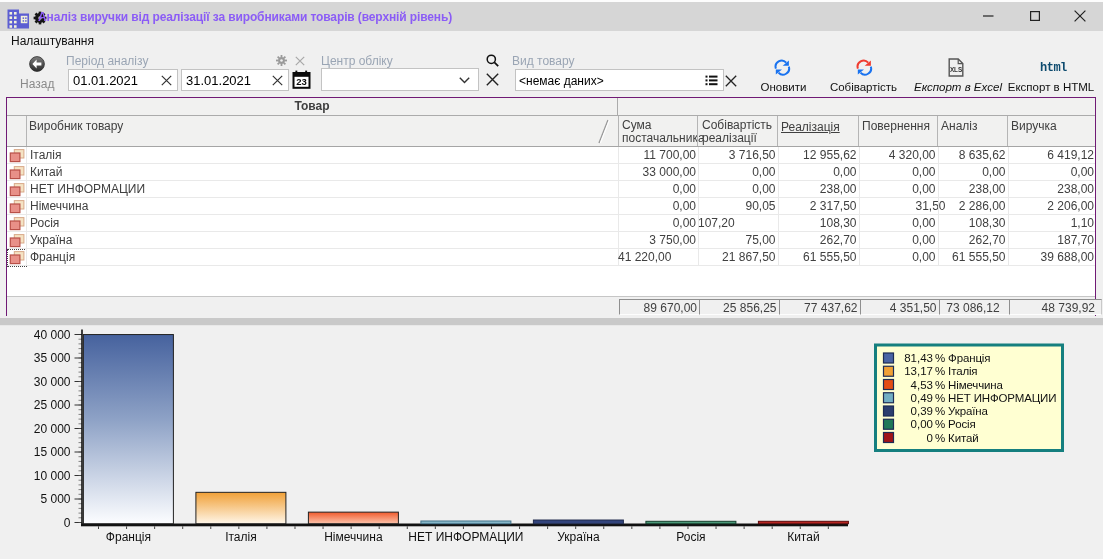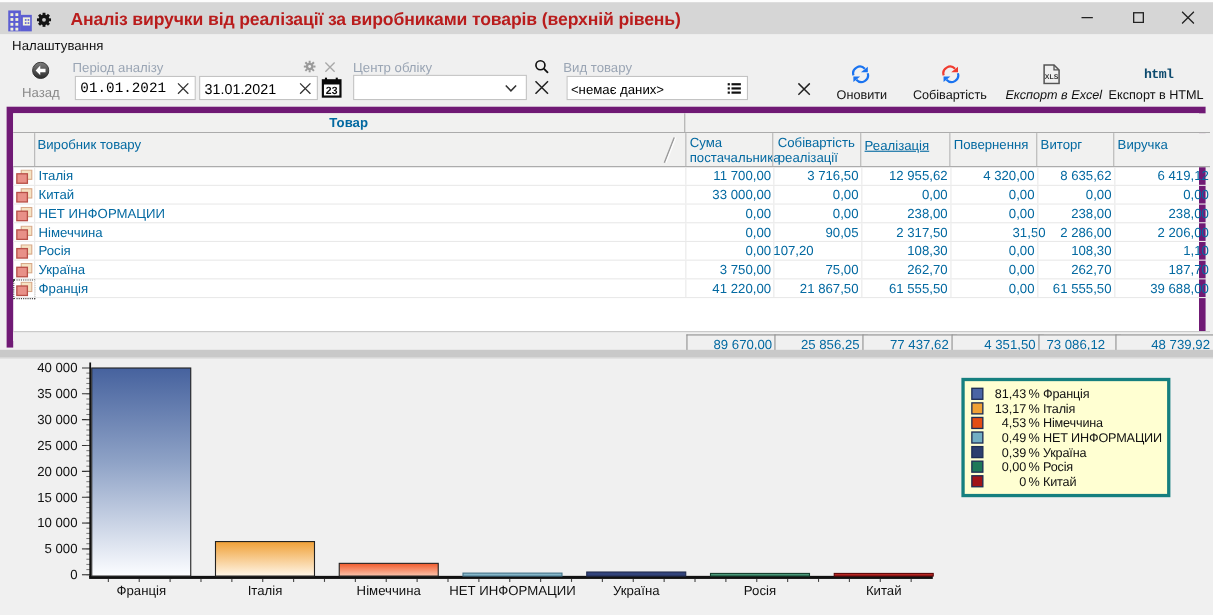--- a/index.html
+++ b/index.html
@@ -1,20 +1,20 @@
 <!DOCTYPE html>
 <html><head>
 
 <meta charset="utf-8">
 <style>
 html,body{margin:0;padding:0;}
 body{width:1103px;height:559px;background:#f0f0f0;font-family:"Liberation Sans",sans-serif;overflow:hidden;position:relative;}
 .abs{position:absolute;}
 #titlebar{left:0;top:0;width:1103px;height:31px;background:#d6d6d6;border-top:2px solid #fdfdfd;box-sizing:border-box;}
-#title{left:64px;top:10px;font-size:16px;font-weight:bold;color:#b91c1c;letter-spacing:-0.12px;}
+#title{left:38px;top:10px;font-size:12px;font-weight:bold;color:#8b5cf6;letter-spacing:-0.12px;}
 #menu{left:11px;top:34px;font-size:12px;color:#111;}
 .lbl{font-size:12px;color:#9aa5b4;top:54px;}
 .inp{background:#fff;border:1px solid #c3c3c3;box-sizing:border-box;height:22px;top:69px;}
 .dtxt{font-size:13px;color:#000;position:absolute;left:4px;top:3px;}
 .btxt{font-size:11.5px;color:#111;top:81px;text-align:center;}
 svg{display:block;}
 </style>
 
 </head>
 <body>
@@ -76,21 +76,21 @@
     <stop offset="0" stop-color="#7e7e7e"></stop>
         <stop offset="1" stop-color="#2b2b2b"></stop>
       </linearGradient>
     </defs>
   <circle cx="8" cy="8" r="7.4" fill="url(#nzg)" stroke="#2e2e2e" stroke-width="0.8"></circle>
   <path d="M7.6 3.6 L3.4 8 L7.6 12.4 L7.6 9.6 L12.4 9.6 L12.4 6.4 L7.6 6.4 Z" fill="#fff"></path>
 </svg>
 <div class="abs" style="left:20px;top:77px;font-size:12px;color:#8a8a8a;">Назад</div>
 
 <div class="abs lbl" style="left:66px;">Період аналізу</div>
-<div class="abs inp" style="left:68px;width:110px;font-family:Liberation Mono, monospace;">
+<div class="abs inp" style="left:68px;width:110px;">
     <span class="dtxt">01.01.2021</span>
   <svg class="abs" style="right:5px;top:5px" width="11" height="11" viewBox="0 0 11 11">
       <path d="M0.8 0.8 L10.2 10.2 M10.2 0.8 L0.8 10.2" stroke="#333" stroke-width="1.2"></path>
     </svg>
   </div>
 <div class="abs inp" style="left:181px;width:108px;">
     <span class="dtxt">31.01.2021</span>
   <svg class="abs" style="right:5px;top:5px" width="11" height="11" viewBox="0 0 11 11">
       <path d="M0.8 0.8 L10.2 10.2 M10.2 0.8 L0.8 10.2" stroke="#333" stroke-width="1.2"></path>
     </svg>
@@ -130,21 +130,21 @@
 </div>
 <svg class="abs" style="left:486px;top:54px" width="13" height="13" viewBox="0 0 13 13">
     <circle cx="5.3" cy="5.3" r="4.1" fill="none" stroke="#111" stroke-width="1.5"></circle>
     <line x1="8.4" y1="8.4" x2="12.2" y2="12.2" stroke="#111" stroke-width="1.7"></line>
   </svg>
 <svg class="abs" style="left:486px;top:73px" width="13" height="13" viewBox="0 0 13 13">
     <path d="M0.8 0.8 L12.2 12.2 M12.2 0.8 L0.8 12.2" stroke="#222" stroke-width="1.4"></path>
   </svg>
 
 <div class="abs lbl" style="left:512px;">Вид товару</div>
-<div class="abs inp" style="left:515px;width:165px;">
+<div class="abs inp" style="left:515px;width:209px;">
     <span class="dtxt" style="font-size:12px;top:4px;left:3px;">&lt;немає даних&gt;</span>
   <svg class="abs" style="right:5px;top:5px" width="13" height="11" viewBox="0 0 13 11">
     <g fill="#111">
         <rect x="0.5" y="0.6" width="2" height="2"></rect>
         <rect x="4" y="0.6" width="8.5" height="2"></rect>
     <rect x="0.5" y="4.4" width="2" height="2"></rect>
         <rect x="4" y="4.4" width="8.5" height="2"></rect>
     <rect x="0.5" y="8.2" width="2" height="2"></rect>
         <rect x="4" y="8.2" width="8.5" height="2"></rect>
       </g>
@@ -170,21 +170,21 @@
 <div class="abs btxt" style="left:821px;width:85px;white-space:nowrap;">Собівартість</div>
 <svg class="abs" style="left:948px;top:58px" width="16" height="19" viewBox="0 0 16 19">
   <path d="M1.2 1 L10.2 1 L14.8 5.6 L14.8 18 L1.2 18 Z" fill="none" stroke="#555" stroke-width="1.4"></path>
   <path d="M10.2 1 L10.2 5.6 L14.8 5.6" fill="none" stroke="#555" stroke-width="1.2"></path>
   <text x="8" y="14.2" font-size="6.3" font-weight="bold" fill="#333" text-anchor="middle" font-family="Liberation Sans">XLS</text>
 </svg>
 <div class="abs btxt" style="left:913px;width:90px;white-space:nowrap;font-style:italic;">Експорт в Excel</div>
 <div class="abs" style="left:1040px;top:61px;font-size:12px;font-weight:bold;color:#0c4a6e;font-family:'Liberation Mono',monospace;letter-spacing:-0.5px;">html</div>
 <div class="abs btxt" style="left:1005px;width:92px;white-space:nowrap;">Експорт в HTML</div>
 
-<div class="abs" id="table" style="left:6px;top:97px;width:1090px;height:219px;background:#fff;border:6px solid #701a75;box-sizing:border-box;font-size:12px;color:#0369a1;">
+<div class="abs" id="table" style="left:6px;top:97px;width:1090px;height:219px;background:#fff;border:1px solid #701a75;box-sizing:border-box;font-size:12px;color:#404040;">
 
   <div class="abs" style="left:0;top:0;width:1088px;height:17px;background:#f1f1f0;border-bottom:1px solid #ababab;">
     <div class="abs" style="left:0;top:1px;width:610px;text-align:center;font-weight:bold;">Товар</div>
     <div class="abs" style="left:610px;top:0;width:1px;height:17px;background:#ababab;"></div>
   </div>
 
   <div class="abs" style="left:0;top:18px;width:1088px;height:30px;background:#f1f1f0;border-bottom:1px solid #a5a5a5;">
     <div class="abs" style="left:19px;top:0;width:1px;height:30px;background:#b5b5b5;"></div>
     <div class="abs" style="left:22px;top:3px;">Виробник товару</div>
     <svg class="abs" style="left:590px;top:3px" width="14" height="25" viewBox="0 0 14 25">
@@ -199,21 +199,21 @@
     <div class="abs" style="left:690px;top:0;width:1px;height:30px;background:#b5b5b5;"></div>
     <div class="abs" style="left:695px;top:3px;width:80px;line-height:13px;overflow:hidden;white-space:nowrap;">
         <div>Собівартість</div>
         <div>реалізації</div>
       </div>
     <div class="abs" style="left:770px;top:0;width:1px;height:30px;background:#b5b5b5;"></div>
     <div class="abs" style="left:774px;top:4px;text-decoration:underline;">Реалізація</div>
     <div class="abs" style="left:851px;top:0;width:1px;height:30px;background:#b5b5b5;"></div>
     <div class="abs" style="left:855px;top:3px;">Повернення</div>
     <div class="abs" style="left:930px;top:0;width:1px;height:30px;background:#b5b5b5;"></div>
-    <div class="abs" style="left:934px;top:3px;">Виторг</div>
+    <div class="abs" style="left:934px;top:3px;">Аналіз</div>
     <div class="abs" style="left:1000px;top:0;width:1px;height:30px;background:#b5b5b5;"></div>
     <div class="abs" style="left:1004px;top:3px;">Виручка</div>
   </div>
 
   <div class="abs" style="left:0;top:198px;width:1088px;height:19px;background:#f0f0f0;border-top:1px solid #c6c6c6;"></div>
 
   <div id="rows">
       <div class="abs" style="left:0;top:49px;width:1088px;height:17px;border-bottom:1px solid #e9e9e9;box-sizing:border-box;">
         <svg class="abs" style="left:1.5px;top:2px" width="17" height="15" viewBox="0 0 17 15">
           <rect x="5.3" y="0.6" width="9.6" height="8.4" fill="#f5e3c4" stroke="#d8a888" stroke-width="1"></rect>
@@ -336,21 +336,21 @@
       </div>
       <div class="abs" style="left:0;top:151px;width:1088px;height:17px;border-bottom:1px solid #e9e9e9;box-sizing:border-box;">
         <div class="abs" style="left:0;top:0;width:17.5px;height:15.5px;border:1px dotted #444;"></div>
         <svg class="abs" style="left:1.5px;top:2px" width="17" height="15" viewBox="0 0 17 15">
           <rect x="5.3" y="0.6" width="9.6" height="8.4" fill="#f5e3c4" stroke="#d8a888" stroke-width="1"></rect>
           <rect x="1.3" y="4.0" width="9.6" height="8.6" fill="#e89088" stroke="#b85048" stroke-width="1.2"></rect>
         </svg>
         <div class="abs" style="left:19px;top:0;width:1px;height:16px;background:#e9e9e9;"></div>
         <div class="abs" style="left:23px;top:1px;">Франція</div>
         <div class="abs" style="left:611px;top:0;width:1px;height:16px;background:#e9e9e9;"></div>
-        <div class="abs" style="left:611px;top:1px;width:78px;text-align:right;">41 220,00</div>
+        <div class="abs" style="left:611px;top:1px;width:78px;text-align:left;">41 220,00</div>
         <div class="abs" style="left:691px;top:0;width:1px;height:16px;background:#e9e9e9;"></div>
         <div class="abs" style="left:691px;top:1px;width:77.5px;text-align:right;">21 867,50</div>
         <div class="abs" style="left:770.5px;top:0;width:1px;height:16px;background:#e9e9e9;"></div>
         <div class="abs" style="left:770.5px;top:1px;width:79px;text-align:right;">61 555,50</div>
         <div class="abs" style="left:851.5px;top:0;width:1px;height:16px;background:#e9e9e9;"></div>
         <div class="abs" style="left:851.5px;top:1px;width:77px;text-align:right;">0,00</div>
         <div class="abs" style="left:930.5px;top:0;width:1px;height:16px;background:#e9e9e9;"></div>
         <div class="abs" style="left:930.5px;top:1px;width:68px;text-align:right;">61 555,50</div>
         <div class="abs" style="left:1000.5px;top:0;width:1px;height:16px;background:#e9e9e9;"></div>
         <div class="abs" style="left:1000.5px;top:1px;width:86.5px;text-align:right;">39 688,00</div>

